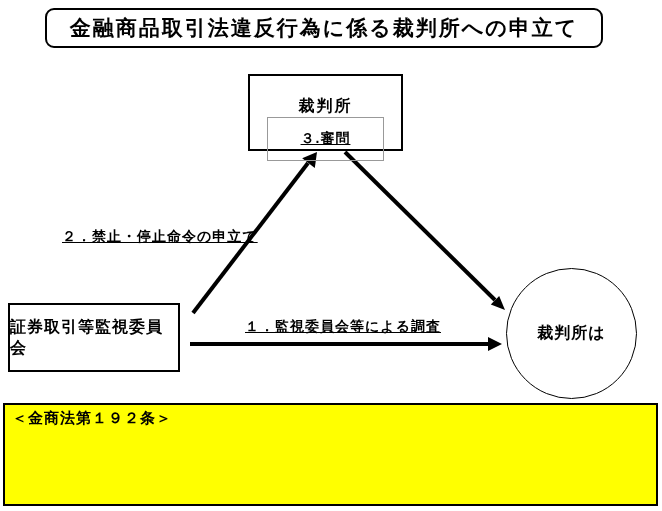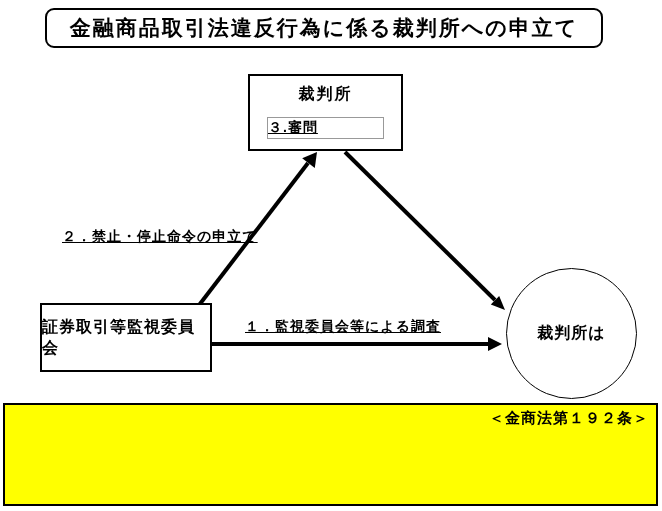--- a/index.html
+++ b/index.html
@@ -16,34 +16,34 @@
     border:2px solid #000;border-radius:9px;
     display:flex;align-items:center;justify-content:center;
     font-size:21px;font-weight:bold;letter-spacing:2px;
     box-sizing:border-box;background:#fff;
   }
   .court-box{
     position:absolute;left:248px;top:74px;width:155px;height:77px;
     border:2px solid #000;box-sizing:border-box;background:#fff;
   }
   .court-label{
-    position:absolute;left:0;top:8px;width:100%;
+    position:absolute;left:0;top:20px;width:100%;
     text-align:center;font-size:16px;font-weight:bold;letter-spacing:2px;
   }
   .step-box{
-    position:absolute;left:17px;top:41px;width:117px;height:22px;
+    position:absolute;left:17px;top:41px;width:117px;height:44px;
     border:1px solid #999;box-sizing:border-box;
-    display:flex;align-items:center;
+    display:flex;align-items:center;justify-content:center;
     font-size:14px;font-weight:bold;text-decoration:underline;letter-spacing:1px;
   }
   .commission-box{
     position:absolute;left:8px;top:303px;width:172px;height:69px;
     border:2px solid #000;box-sizing:border-box;background:#fff;
     display:flex;align-items:center;justify-content:center;
-    font-size:16px;font-weight:bold;letter-spacing:1px;margin-left:32px;
+    font-size:16px;font-weight:bold;letter-spacing:1px;
   }
   .violator-circle{
     position:absolute;left:506px;top:268px;width:131px;height:131px;
     border:1px solid #000;border-radius:50%;box-sizing:border-box;background:#fff;
     display:flex;align-items:center;justify-content:center;
     font-size:16px;font-weight:bold;letter-spacing:1px;
   }
   .flow-label{
     position:absolute;
     font-size:14px;font-weight:bold;text-decoration:underline;
@@ -53,21 +53,21 @@
   .flow-label.order{left:427px;top:188px;}
   .flow-label.investigation{left:245px;top:318px;}
   .arrows-svg{position:absolute;left:0;top:0;width:662px;height:511px;}
   .law-note{
     position:absolute;left:3px;top:403px;width:655px;height:103px;
     border:2px solid #000;box-sizing:border-box;
     background:#FFFF00;
     padding:3px 7px;
     font-size:15px;font-weight:bold;line-height:19px;
   }
-  .law-heading{letter-spacing:1px;text-align:right;}
+  .law-heading{letter-spacing:1px;}
   .law-body{letter-spacing:0.2px;}
 </style>
 </head>
 <body>
 
 <div class="page">
 
   <div class="title-box">
     <span>金融商品取引法違反行為に係る裁判所への申立て</span>
   </div>

